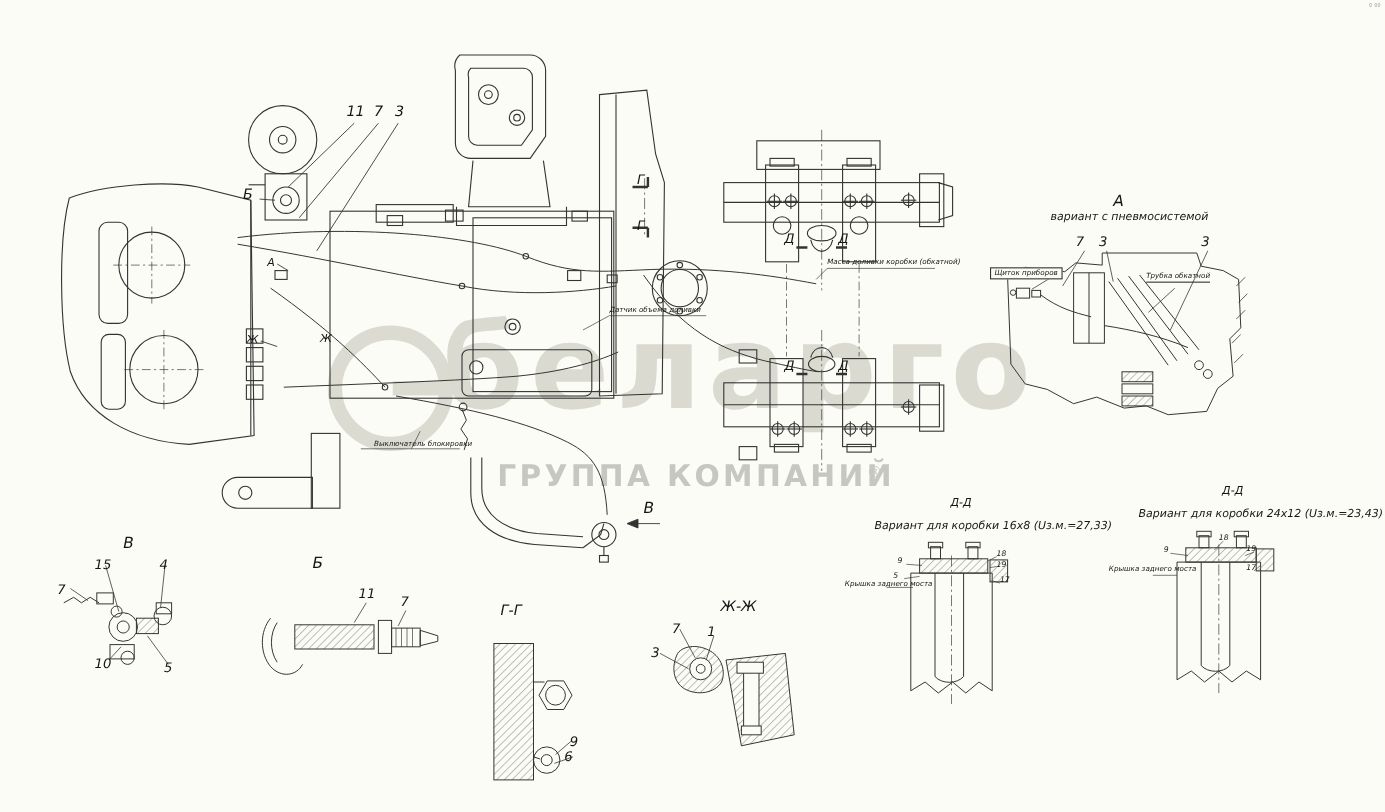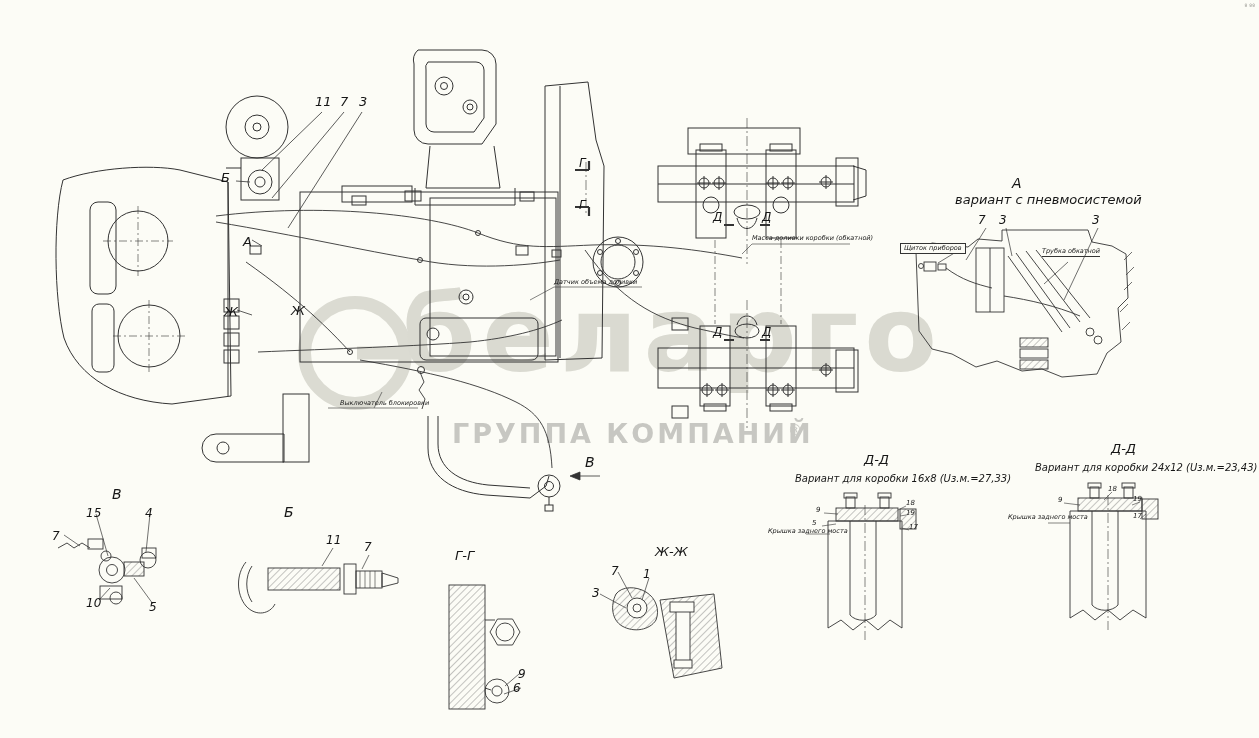--- a/index.html
+++ b/index.html
@@ -32,21 +32,21 @@
   }
   .wm-reg {
     position:absolute; left:788px; top:422px;
     font-size:14px; color:#c7c7c2;
   }
   svg.art { position:absolute; left:0; top:0; z-index:1; }
   .lb { position:absolute; z-index:3; white-space:nowrap; line-height:1; color:#161616;font-style:italic; }
   .fs14 { font-size:14px; }
   .fs13 { font-size:13px; }
   .fs12 { font-size:12px; }
-  .fs11 { font-size:13px; }
+  .fs11 { font-size:10px; }
   .fs10 { font-size:10px; }
   .t7  { font-size:7px; }
   .t6  { font-size:6.5px; }
   .und { border-bottom:1px solid #333; padding-bottom:1px; }
   .box { border:1px solid #333; padding:1px 3px; background:#fcfcf6; }
   .corner { position:absolute; right:4px; top:2px; font-size:6px; color:#9a9a94; z-index:3; }
 </style>
 </head>
 <body>
 

